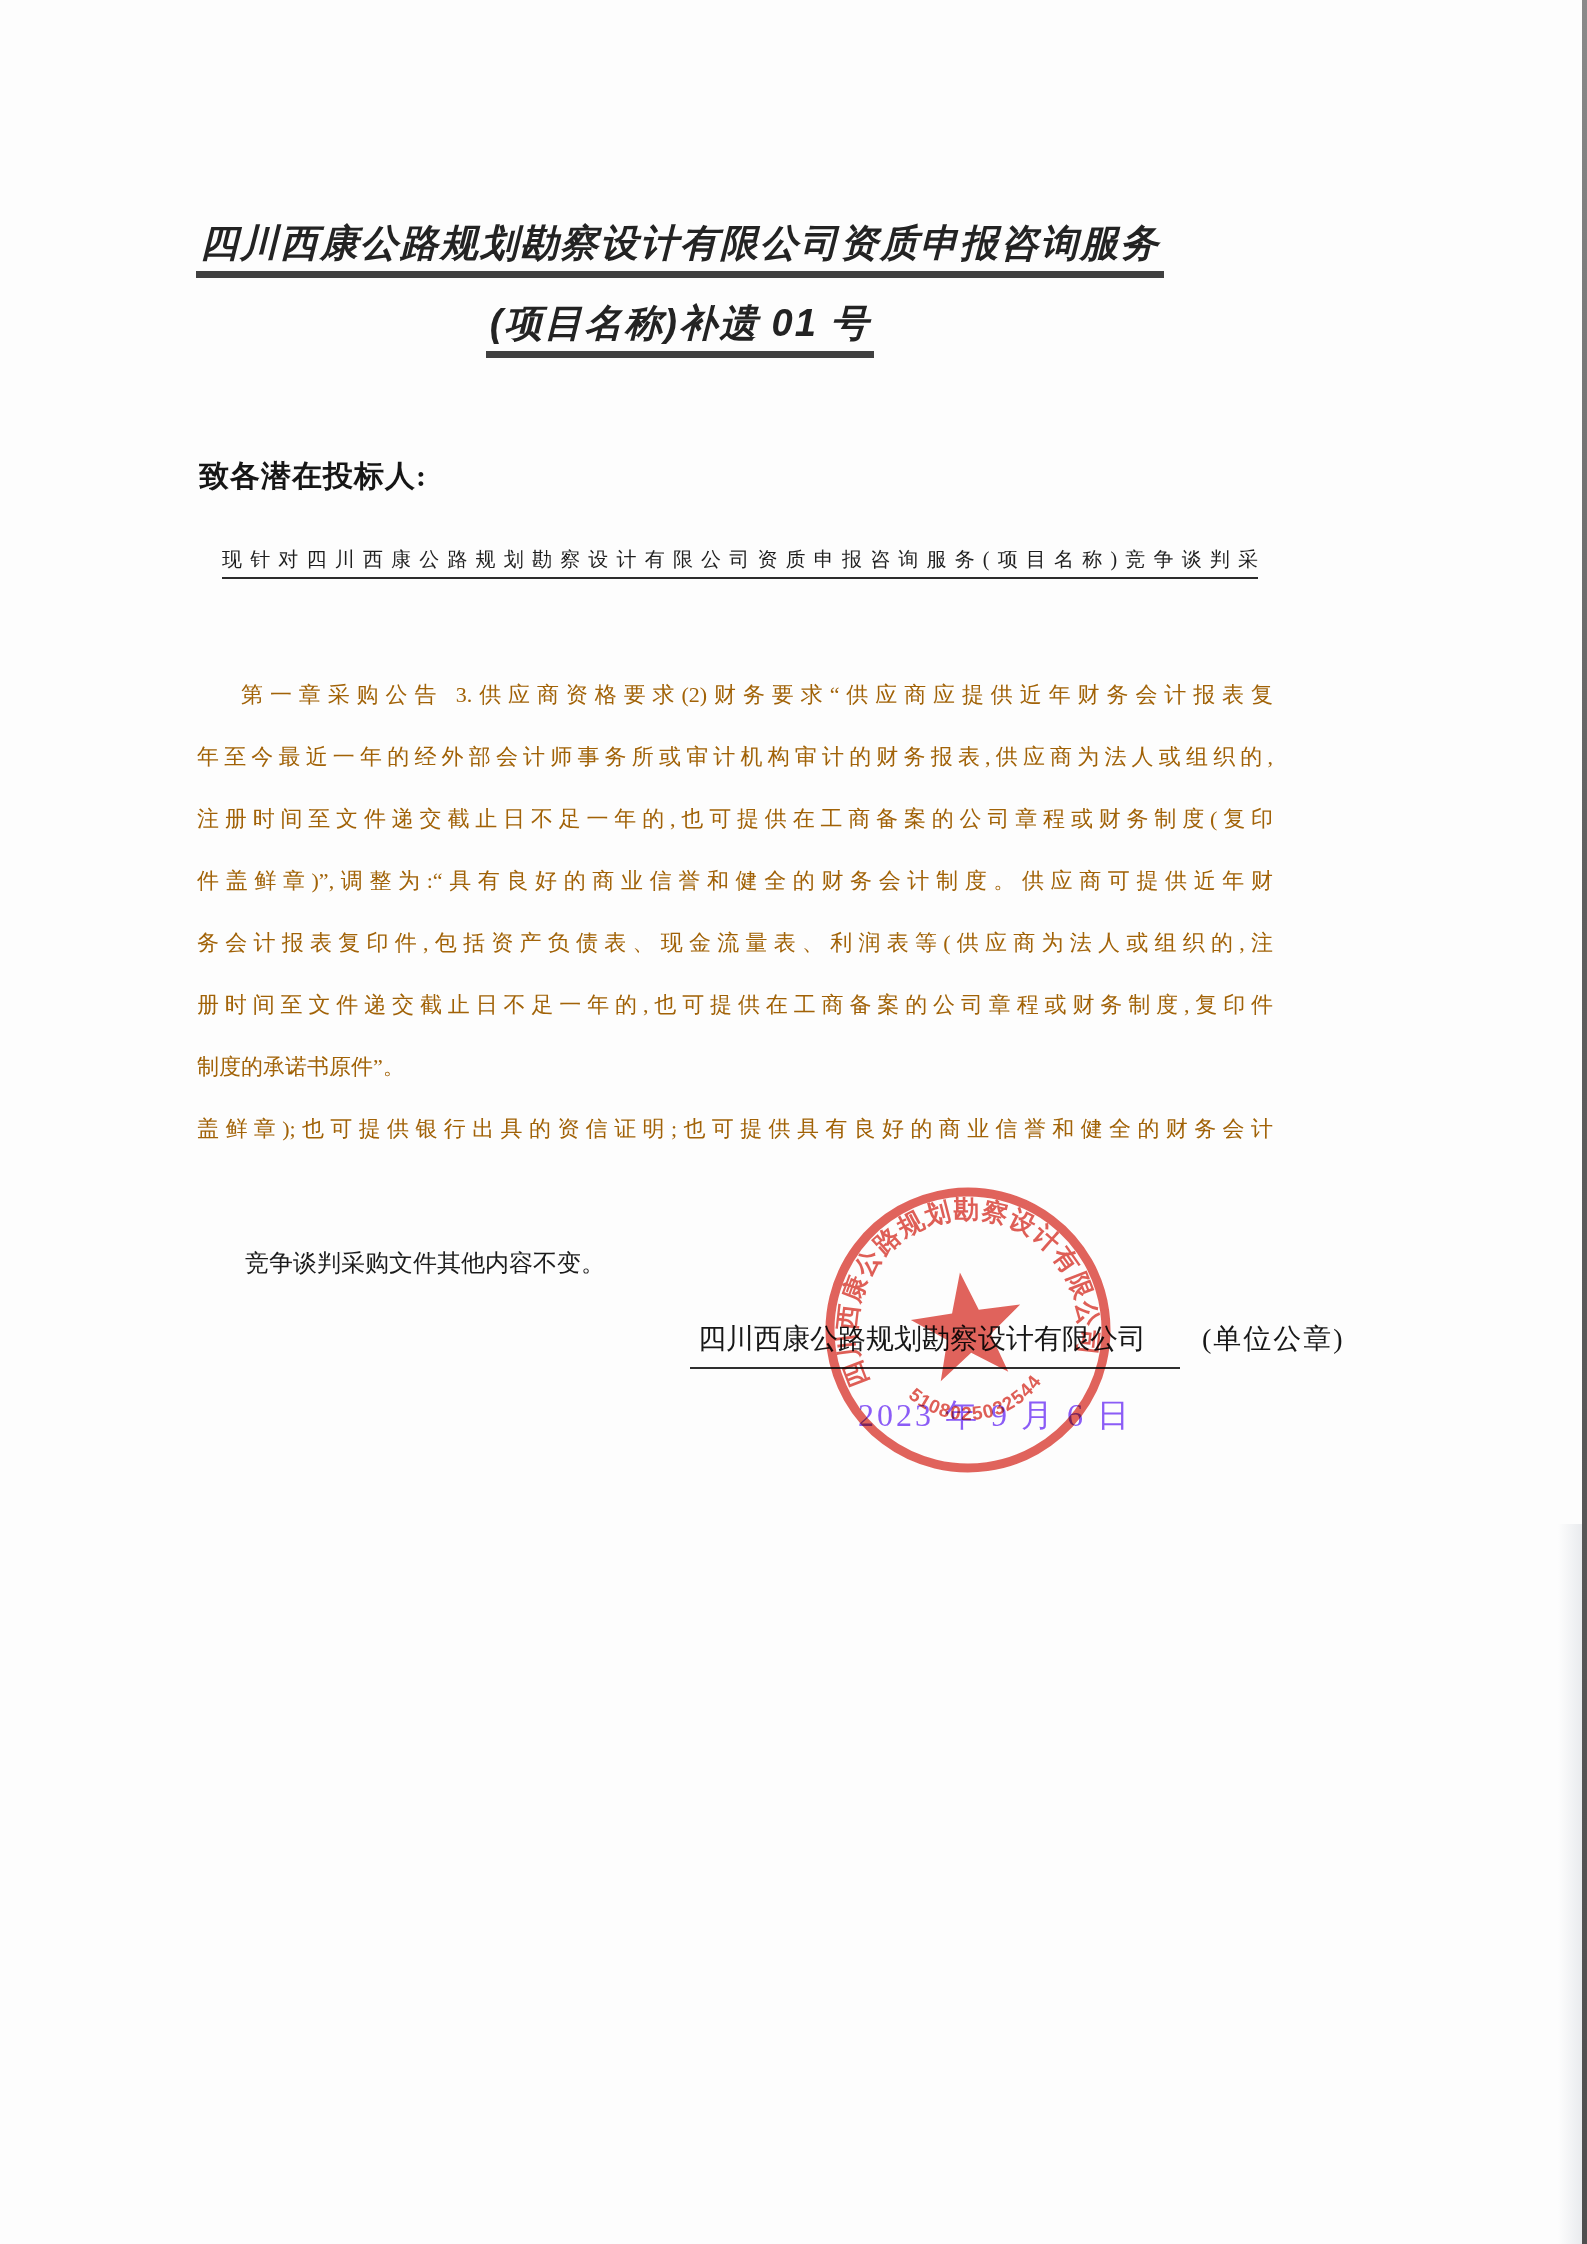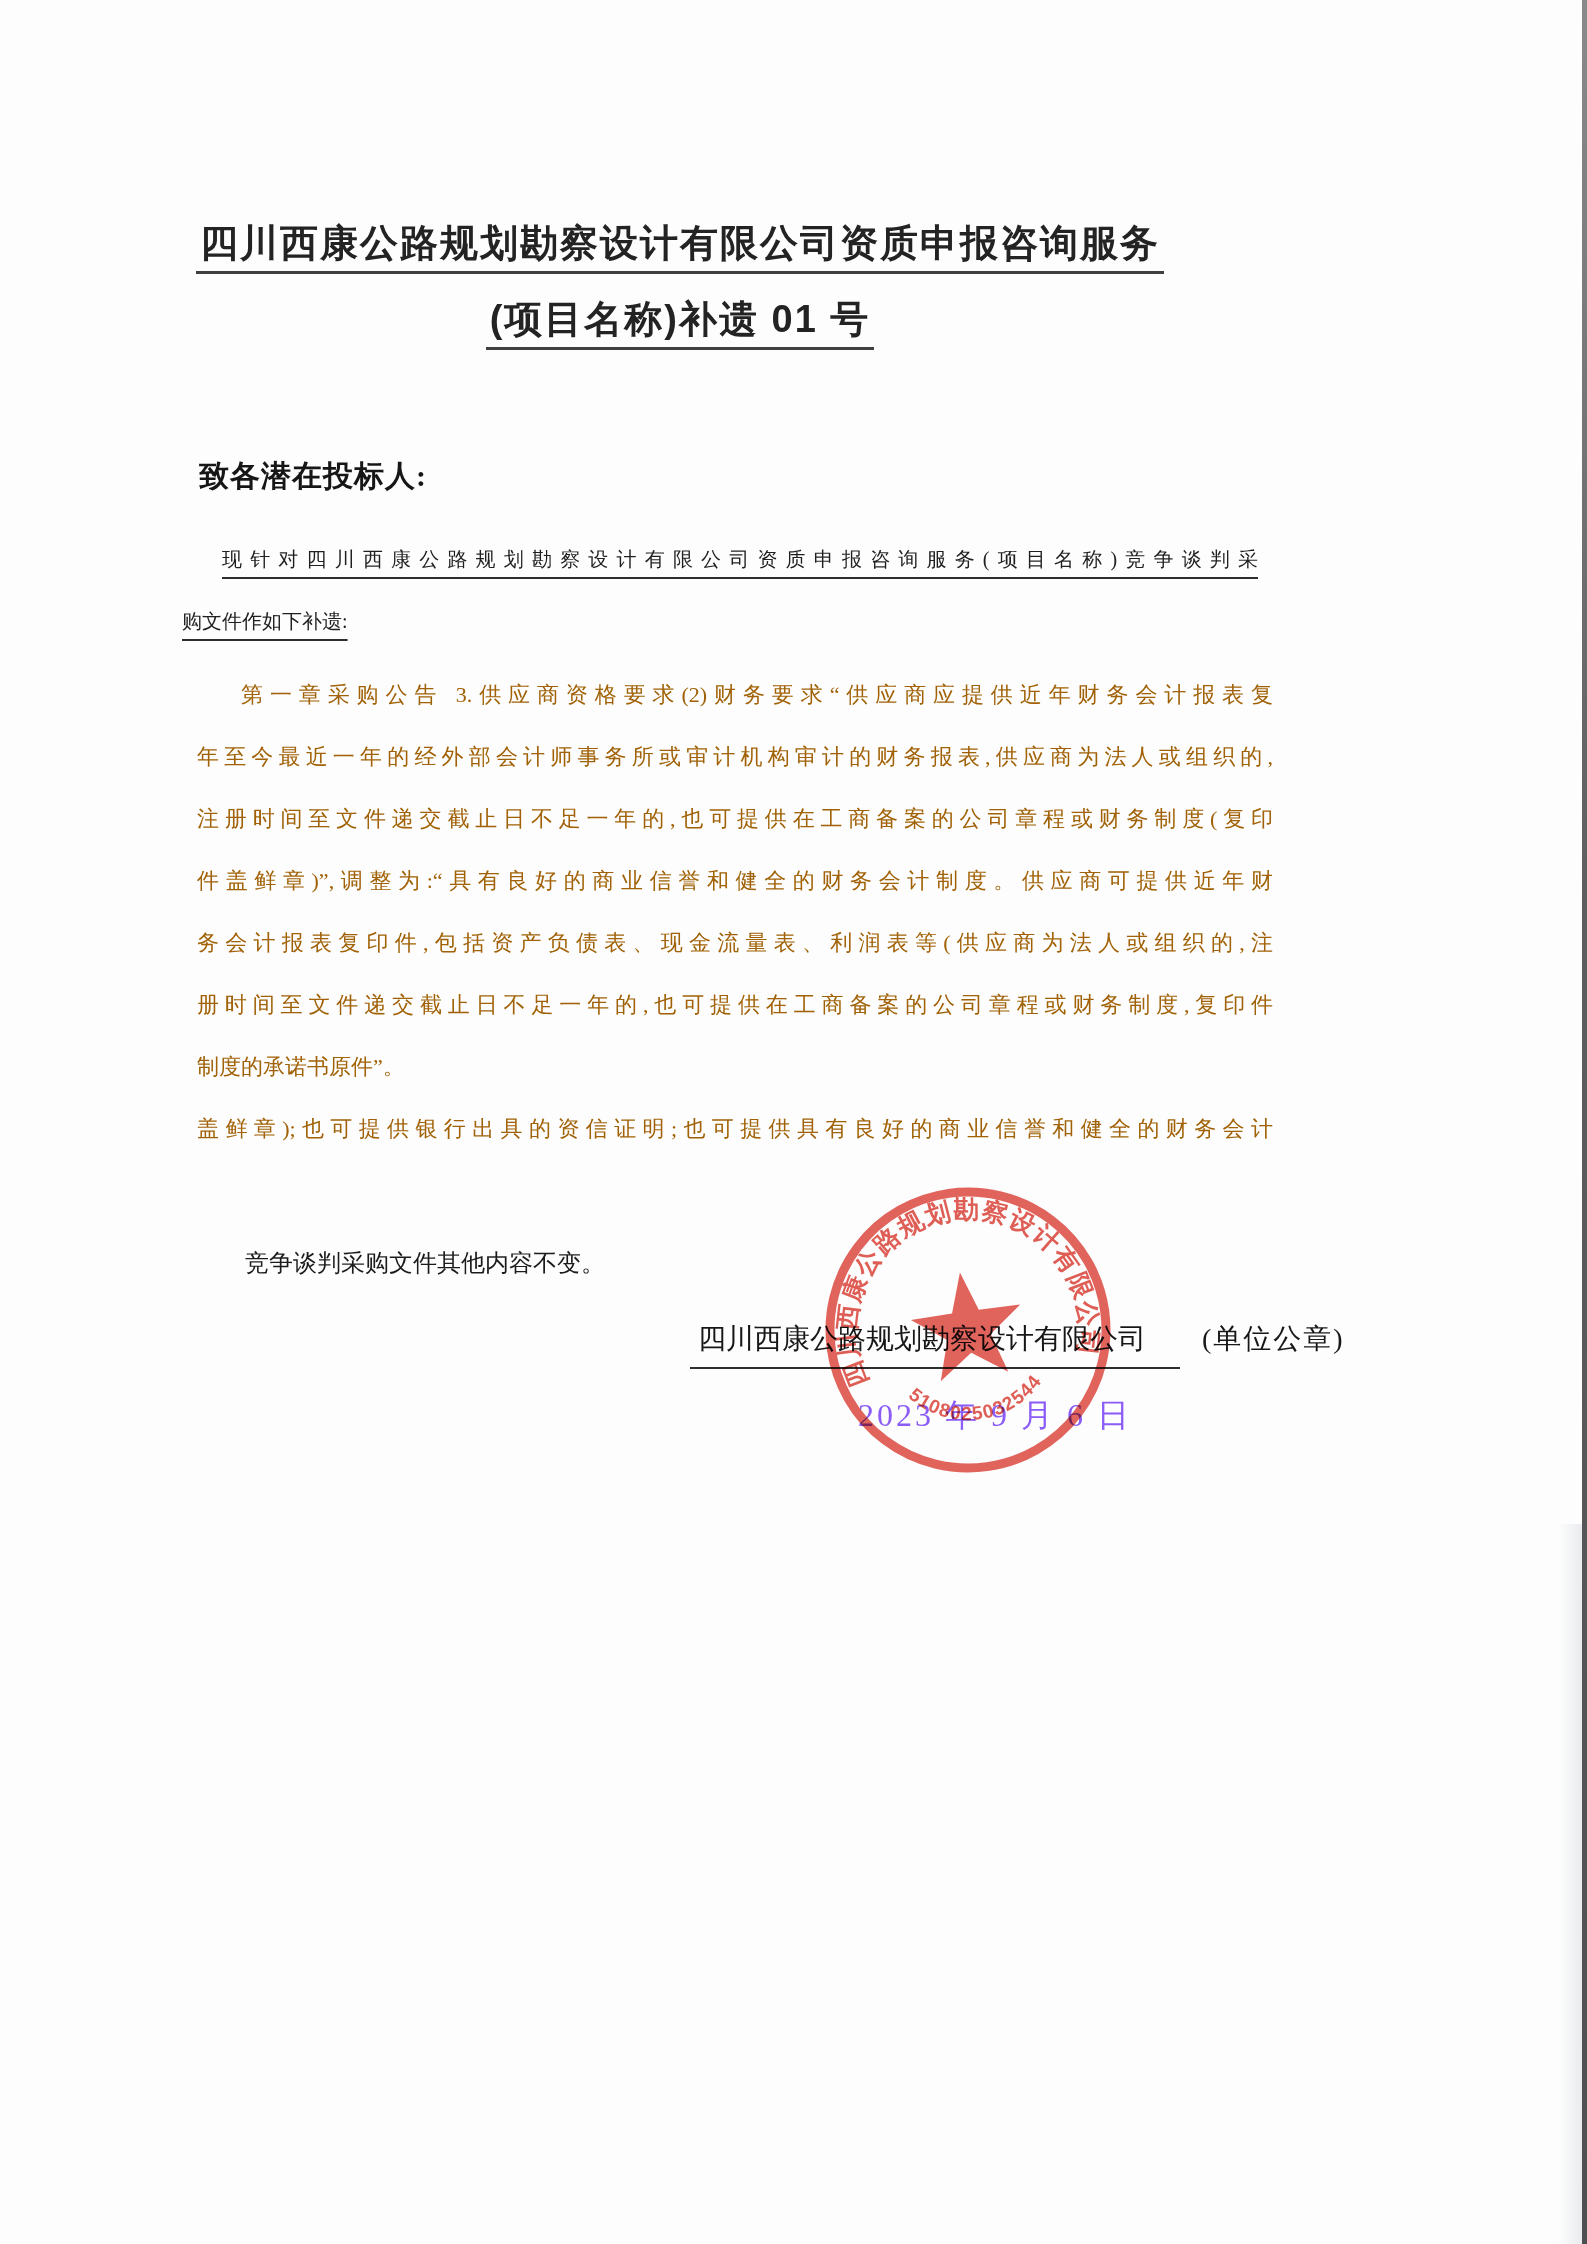--- a/index.html
+++ b/index.html
@@ -25,22 +25,22 @@
 
   
   .title-block{
     position:absolute;left:160px;top:224px;width:1040px;
     text-align:center;
     font-family:"Liberation Sans","DejaVu Sans",sans-serif;
     font-weight:700;color:#232323;
   }
   .title-line{font-size:38px;letter-spacing:2px;line-height:1;}
   .title-line .u{
-    border-bottom:3px solid #404040;
-    padding:0 4px 9px 4px;display:inline-block;
+    border-bottom:7px solid #404040;
+    padding:0 4px 9px 4px;display:inline-block;font-style:italic;
   }
   .title-line2{margin-top:26px;}
 
   
   .salutation{
     position:absolute;left:199px;top:456px;
     font-size:30px;font-weight:700;letter-spacing:1px;color:#161616;
   }
 
   
@@ -111,21 +111,20 @@
     </div>
     <div class="title-line title-line2">
       <span class="u">(项目名称)补遗 01 号</span>
     </div>
   </div>
 
   <div class="salutation">致各潜在投标人:</div>
 
   <div class="intro">
     <div class="line first">现针对四川西康公路规划勘察设计有限公司资质申报咨询服务(项目名称)竞争谈判采</div>
-    <div class="line">购文件作如下补遗:</div>
   </div>
 
   <div class="bodytext">
     <div class="line first stretch">第一章采购公告 3.供应商资格要求(2)财务要求“供应商应提供近年财务会计报表复</div>
     <div class="line stretch">年至今最近一年的经外部会计师事务所或审计机构审计的财务报表,供应商为法人或组织的,</div>
     <div class="line stretch">注册时间至文件递交截止日不足一年的,也可提供在工商备案的公司章程或财务制度(复印</div>
     <div class="line stretch">件盖鲜章)”,调整为:“具有良好的商业信誉和健全的财务会计制度。供应商可提供近年财</div>
     <div class="line stretch">务会计报表复印件,包括资产负债表、现金流量表、利润表等(供应商为法人或组织的,注</div>
     <div class="line stretch">册时间至文件递交截止日不足一年的,也可提供在工商备案的公司章程或财务制度,复印件</div>
     <div class="line">制度的承诺书原件”。</div>

